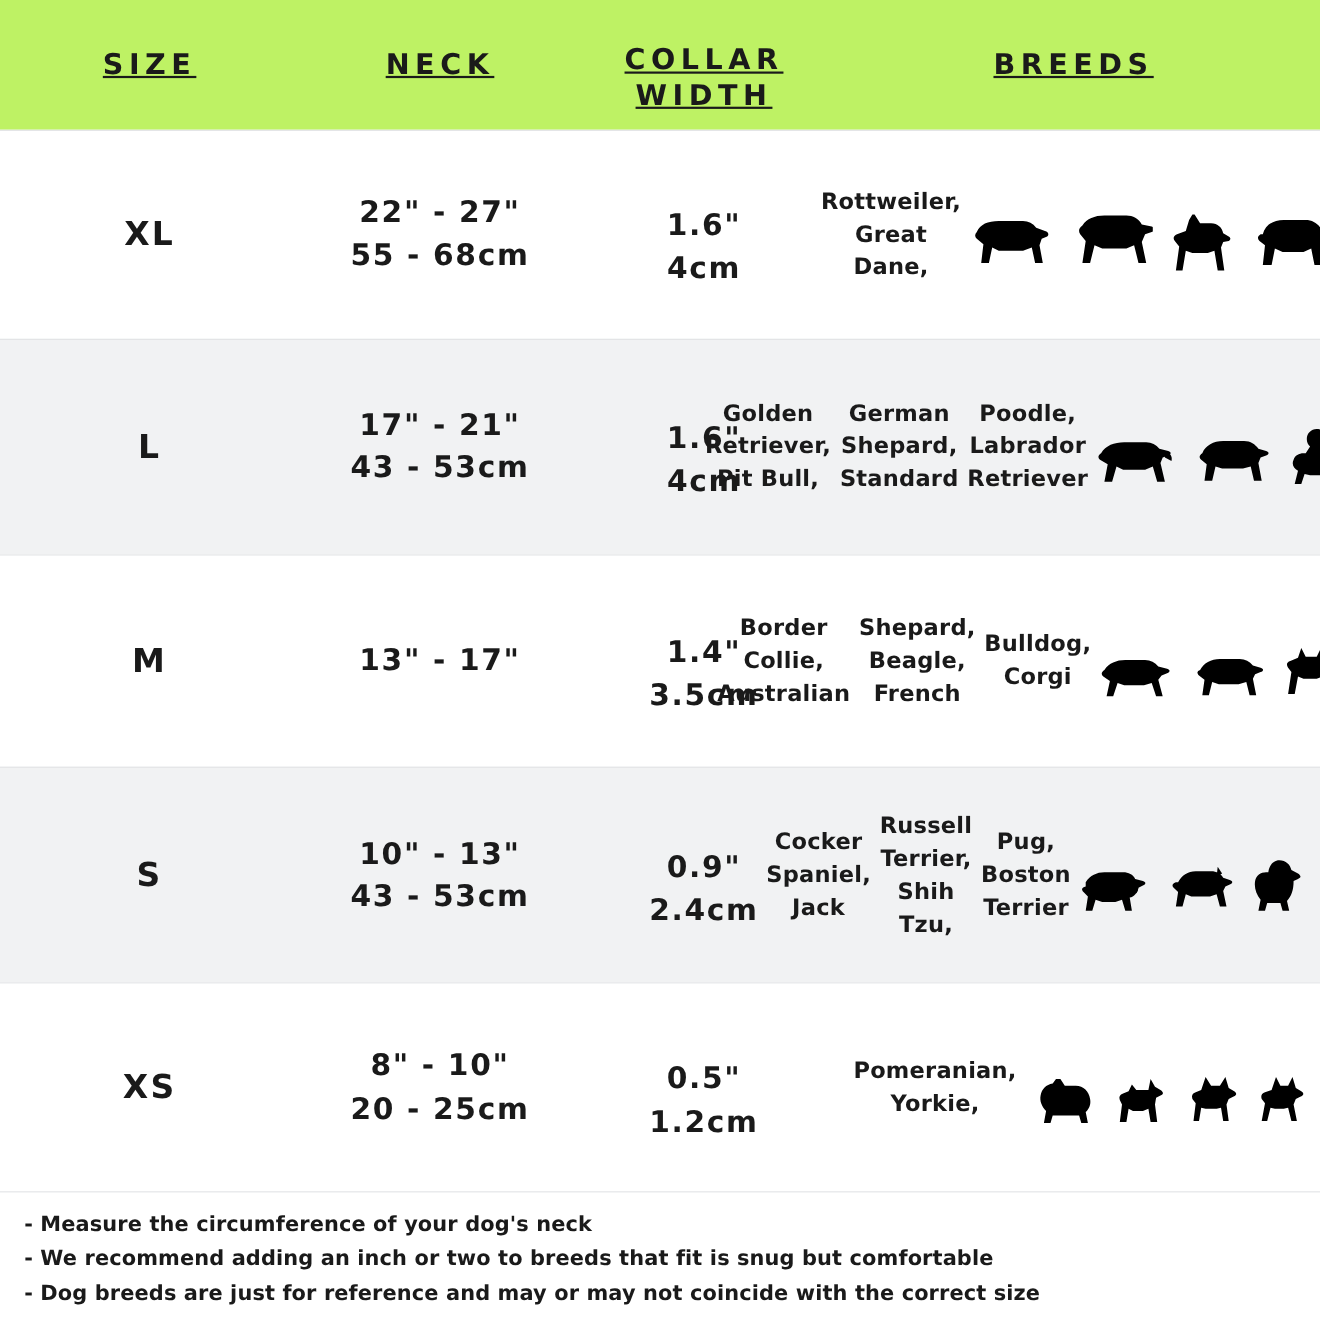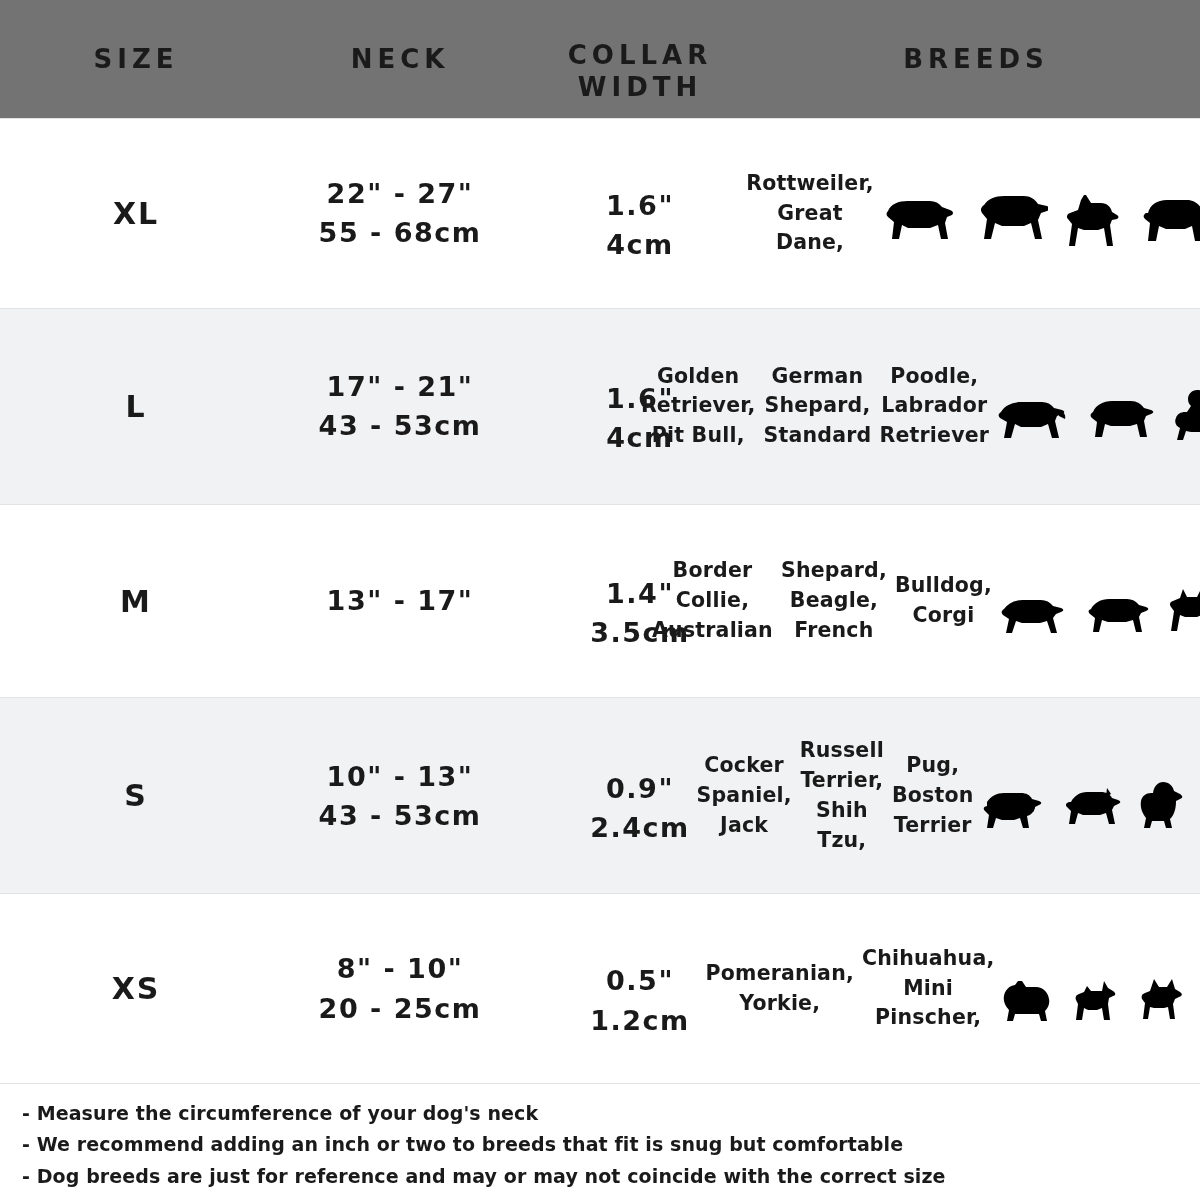--- a/index.html
+++ b/index.html
@@ -16,23 +16,24 @@
   }
   .sheet {
     width: 1200px;
     height: 1200px;
     display: flex;
     flex-direction: column;
   }
   
   .header-row {
     display: flex;
-    background: #737373;
+    background: #bef264;
     height: 120px;
     align-items: center;
+    text-decoration: underline;
   }
   .col-size   { width: 272px; }
   .col-neck   { width: 256px; }
   .col-width  { width: 224px; margin-top: 24px; }
   .col-breeds { width: 448px; }
 
   .header-cell {
     text-align: center;
     font-weight: bold;
     font-size: 26px;
@@ -252,21 +253,20 @@
     <div class="cell col-neck measure">
       <div>8" - 10"</div>
       <div>20 - 25cm</div>
     </div>
     <div class="cell col-width measure">
       <div>0.5"</div>
       <div>1.2cm</div>
     </div>
     <div class="cell col-breeds breeds-cell">
       <div class="breed-text">Pomeranian, Yorkie,</div>
-      <div class="breed-text">Chihuahua, Mini Pinscher,</div>
       <div class="silhouettes">
         <svg width="62" height="46" viewBox="0 0 62 46">
           <path fill="#000" d="M24 4l4 6h10c7 0 12 5 13 12 1 5-1 9-4 12l2 10h-6l-2-7H17l-2 7H9l2-11c-4-4-6-9-5-14 1-6 5-10 11-11l3-4z"></path>
         </svg>
         <svg width="52" height="46" viewBox="0 0 52 46">
           <path fill="#000" d="M30 4l4 7 5 3c3 2 3 4 0 5l-4 2-1 6 2 16h-6l-2-12-5 2H14l-4-2-2 12H2l2-16-2-4c-1-3 0-5 3-6l5-2 3-6 4 5h11z"></path>
         </svg>
         <svg width="48" height="46" viewBox="0 0 48 46">
           <path fill="#000" d="M14 2l5 8h8l5-8 3 10 5 3c3 2 2 4-1 5l-4 2-2 5 2 15h-5l-2-12-4 1H14l-4-1-2 12H3l2-16-3-4c-1-3 0-5 3-6l5-2 4-12z"></path>
         </svg>

